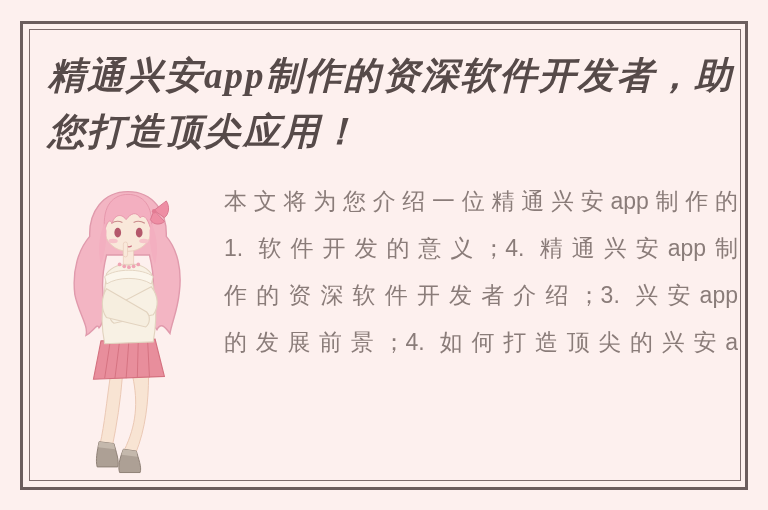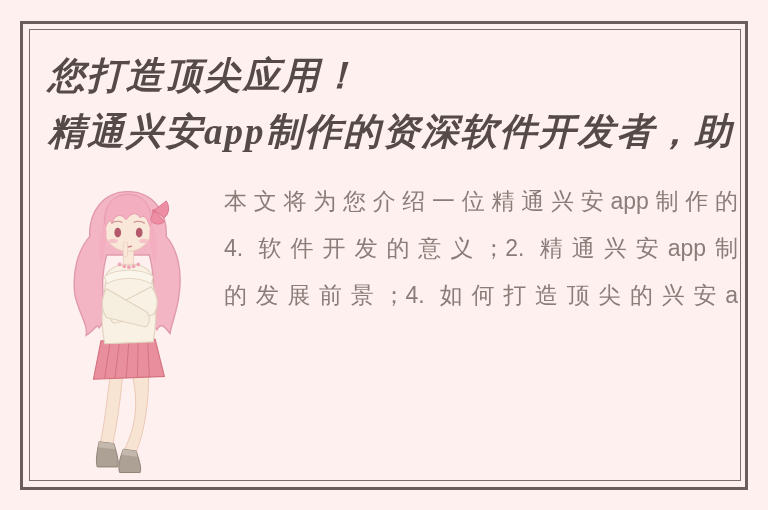--- a/index.html
+++ b/index.html
@@ -69,22 +69,22 @@
 </style>
 </head>
 <body>
 
 <div class="page">
 
   <div class="frame-outer"></div>
   <div class="frame-inner"></div>
 
   <h1 class="title">
+    <span class="title-line">精通兴安app制作的资深软件开发者，助</span>
     <span class="title-line">您打造顶尖应用！</span>
-    <span class="title-line">精通兴安app制作的资深软件开发者，助</span>
   </h1>
 
   <div class="illustration">
     <svg viewBox="0 0 150 320" xmlns="http://www.w3.org/2000/svg">
 
       <path d="M75,16 C48,16 33,38 34,64 C22,78 15,100 18,126 C22,146 33,160 30,170
                C38,166 42,156 44,162 C50,156 48,146 50,138 C46,120 48,100 52,84
                L98,84 C102,100 104,120 100,138 C102,148 100,158 106,164
                C110,156 114,160 120,168 C122,156 128,144 130,124
                C133,100 128,78 116,64 C117,38 102,16 75,16 Z" fill="#f3b5c3" stroke="#e09aac" stroke-width="1.5"></path>
@@ -147,17 +147,18 @@
         <circle cx="71" cy="96" r="2" fill="#f0a4b4"></circle>
         <circle cx="76" cy="97" r="2" fill="#f0a4b4"></circle>
         <circle cx="81" cy="96" r="2" fill="#f0a4b4"></circle>
         <circle cx="86" cy="94" r="2" fill="#f0a4b4"></circle>
       </g>
     </svg>
   </div>
 
   <div class="summary">
     <span class="summary-line">本文将为您介绍一位精通兴安app制作的</span>
-    <span class="summary-line">4. 软件开发的意义；2. 精通兴安app制</span>
+    <span class="summary-line">1. 软件开发的意义；4. 精通兴安app制</span>
+    <span class="summary-line">作的资深软件开发者介绍；3. 兴安app</span>
     <span class="summary-line">的发展前景；4. 如何打造顶尖的兴安a</span>
   </div>
 
 </div>
 
 </body></html>

